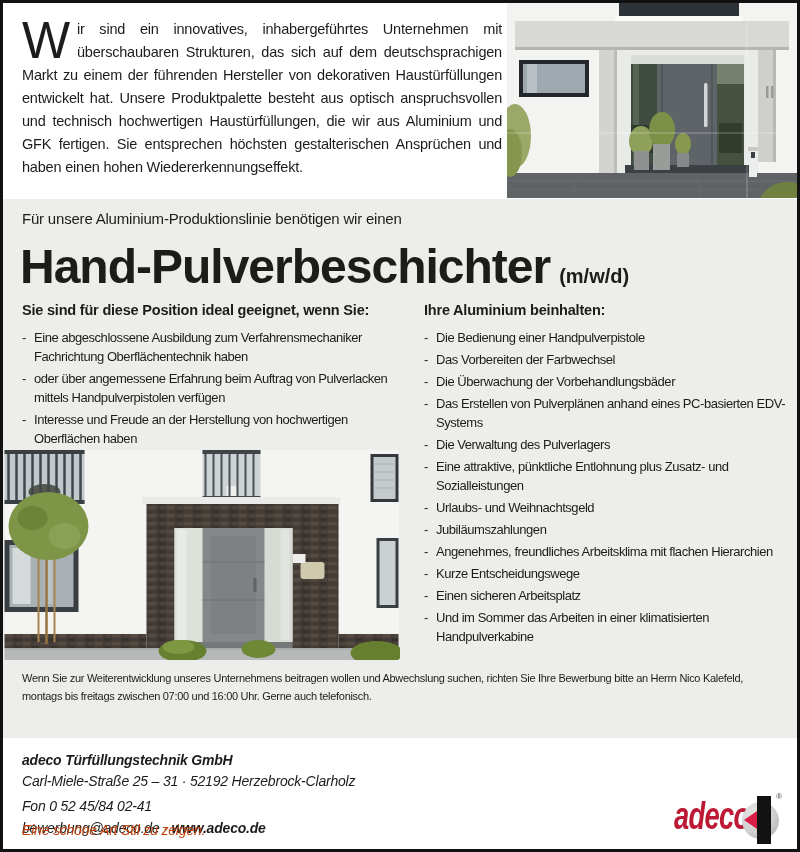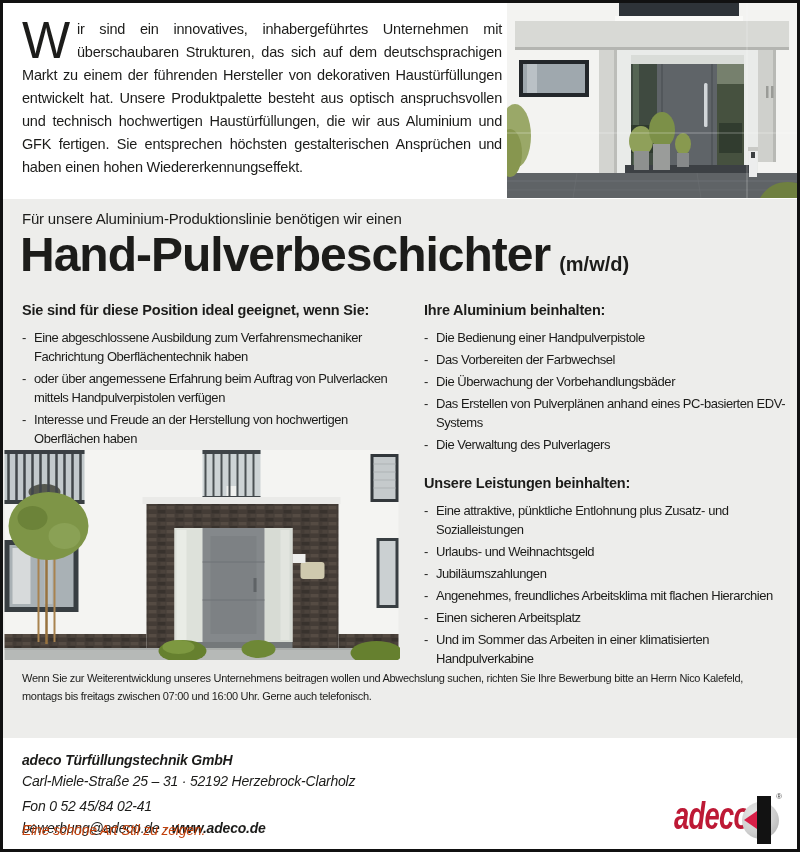--- a/index.html
+++ b/index.html
@@ -43,21 +43,21 @@
   
   .band{
     position:absolute;left:0;top:196px;width:794px;height:539px;
     background:var(--band);
   }
   .vacancy-lead{
     position:absolute;left:19px;top:207px;
     font-size:15px;font-weight:400;letter-spacing:-0.2px;
   }
   .headline{
-    position:absolute;left:17px;top:224px;white-space:nowrap;
+    position:absolute;left:17px;top:236px;white-space:nowrap;
     font-size:48px;font-weight:700;letter-spacing:-1px;text-align:center;
   }
   .headline .suffix{
     font-size:20px;font-weight:700;letter-spacing:0;
     margin-left:9px;
   }
   .cols{
     position:absolute;left:19px;top:299px;width:771px;
     display:flex;
   }
@@ -206,26 +206,26 @@
     </div>
     <div class="col-right">
       <h2>Ihre Aluminium beinhalten:</h2>
       <ul>
         <li>Die Bedienung einer Handpulverpistole</li>
         <li>Das Vorbereiten der Farbwechsel</li>
         <li>Die Überwachung der Vorbehandlungsbäder</li>
         <li>Das Erstellen von Pulverplänen anhand eines PC-basierten EDV-Systems</li>
         <li>Die Verwaltung des Pulverlagers</li>
       </ul>
-      <h2 class="benefits-heading">Unsere Leistungen beinhalten:</h2>
       <ul>
         <li class="w1">Eine attraktive, pünktliche Entlohnung plus Zusatz- und Sozialleistungen</li>
         <li>Urlaubs- und Weihnachtsgeld</li>
         <li>Jubiläumszahlungen</li>
         <li>Angenehmes, freundliches Arbeitsklima mit flachen Hierarchien</li>
+        <li>Kurze Entscheidungswege</li>
         <li>Einen sicheren Arbeitsplatz</li>
         <li>Und im Sommer das Arbeiten in einer klimatisierten Handpulverkabine</li>
       </ul>
     </div>
   </div>
 
   <div class="photo photo-left">
     <svg width="397" height="210" viewBox="0 0 394 210">
       <defs>
         <pattern id="bricks" width="18" height="8" patternUnits="userSpaceOnUse">

